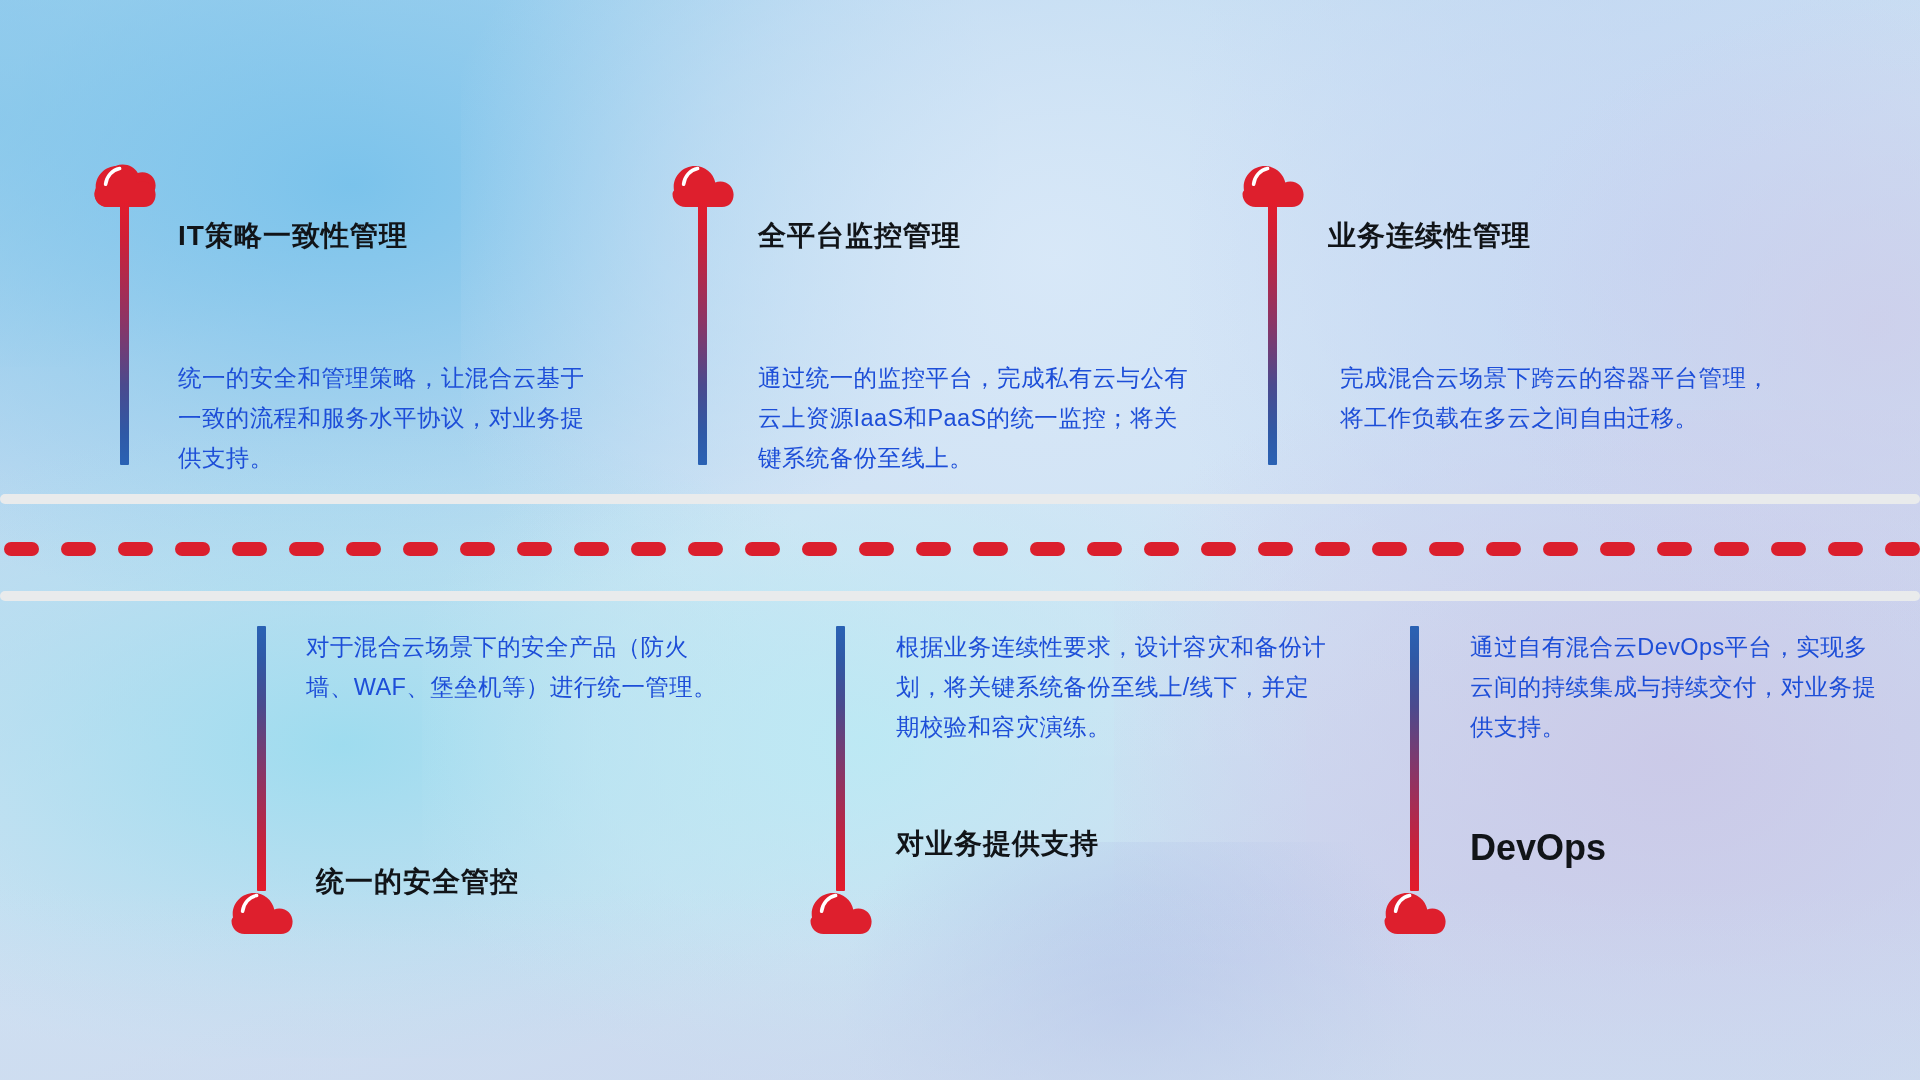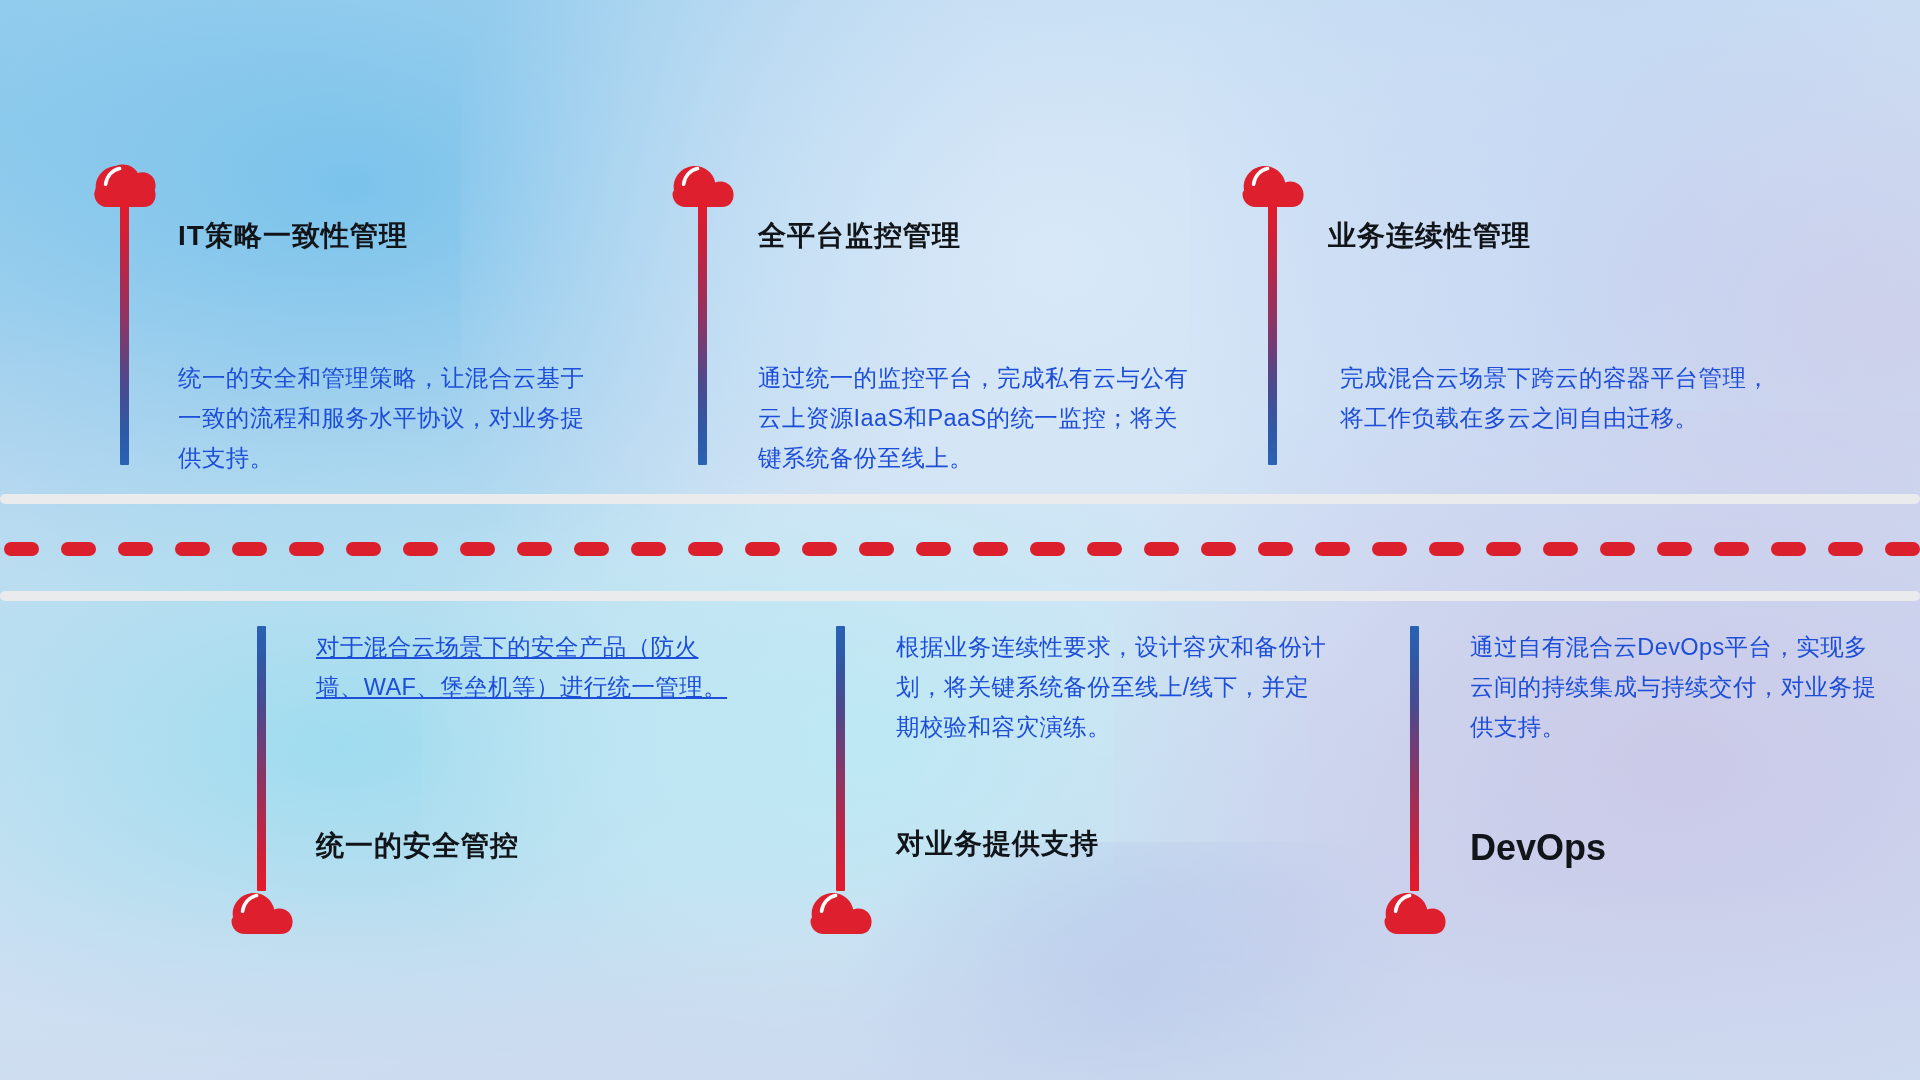--- a/index.html
+++ b/index.html
@@ -208,22 +208,22 @@
   <div class="rail" style="top:591px;"></div>
 
   <div class="node">
     <div class="stem up" style="left:257px; top:626px; height:265px;"></div>
     <div class="cloud" style="left:231px; top:887px;">
       <svg viewBox="0 0 62 48" xmlns="http://www.w3.org/2000/svg">
         <path d="M0.5 34.0 C0.5 41.2 6.0 47 13.5 47 L50 47 C57.5 47 61.6 41.8 61.6 34.6 C61.6 27.3 55.9 21.5 48.3 21.5 C46.5 21.5 44.8 21.8 43.3 22.4 C41.2 13.0 32.9 6.0 22.9 6.0 C11.2 6.0 1.7 15.4 1.7 27.0 C1.7 28.2 1.8 29.3 2.0 30.4 C1.0 31.4 0.5 32.6 0.5 34.0 Z" fill="#DE1F2D"></path>
         <path d="M11.6 24.2 C12.6 16.0 18.3 10.0 25.6 8.6" stroke="#FFFFFF" stroke-width="3.6" stroke-linecap="round" fill="none"></path>
       </svg>
     </div>
-    <div class="body" style="left:316px; top:627px; width:428px;text-decoration:underline;">对于混合云场景下的安全产品（防火墙、WAF、堡垒机等）进行统一管理。</div>
-    <div class="title" style="left:316px; top:832px;">统一的安全管控</div>
+    <div class="body" style="left:306px; top:627px; width:428px;">对于混合云场景下的安全产品（防火墙、WAF、堡垒机等）进行统一管理。</div>
+    <div class="title" style="left:316px; top:868px;">统一的安全管控</div>
   </div>
 
   <div class="node">
     <div class="stem up" style="left:836px; top:626px; height:265px;"></div>
     <div class="cloud" style="left:810px; top:887px;">
       <svg viewBox="0 0 62 48" xmlns="http://www.w3.org/2000/svg">
         <path d="M0.5 34.0 C0.5 41.2 6.0 47 13.5 47 L50 47 C57.5 47 61.6 41.8 61.6 34.6 C61.6 27.3 55.9 21.5 48.3 21.5 C46.5 21.5 44.8 21.8 43.3 22.4 C41.2 13.0 32.9 6.0 22.9 6.0 C11.2 6.0 1.7 15.4 1.7 27.0 C1.7 28.2 1.8 29.3 2.0 30.4 C1.0 31.4 0.5 32.6 0.5 34.0 Z" fill="#DE1F2D"></path>
         <path d="M11.6 24.2 C12.6 16.0 18.3 10.0 25.6 8.6" stroke="#FFFFFF" stroke-width="3.6" stroke-linecap="round" fill="none"></path>
       </svg>
     </div>

